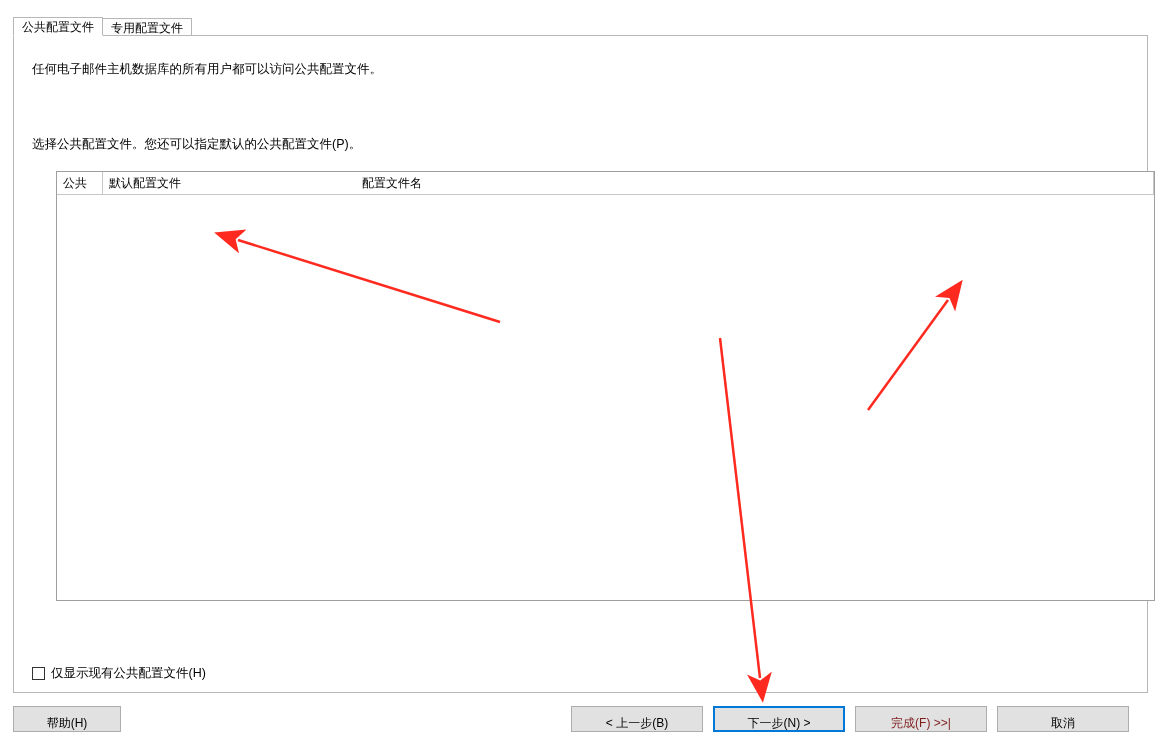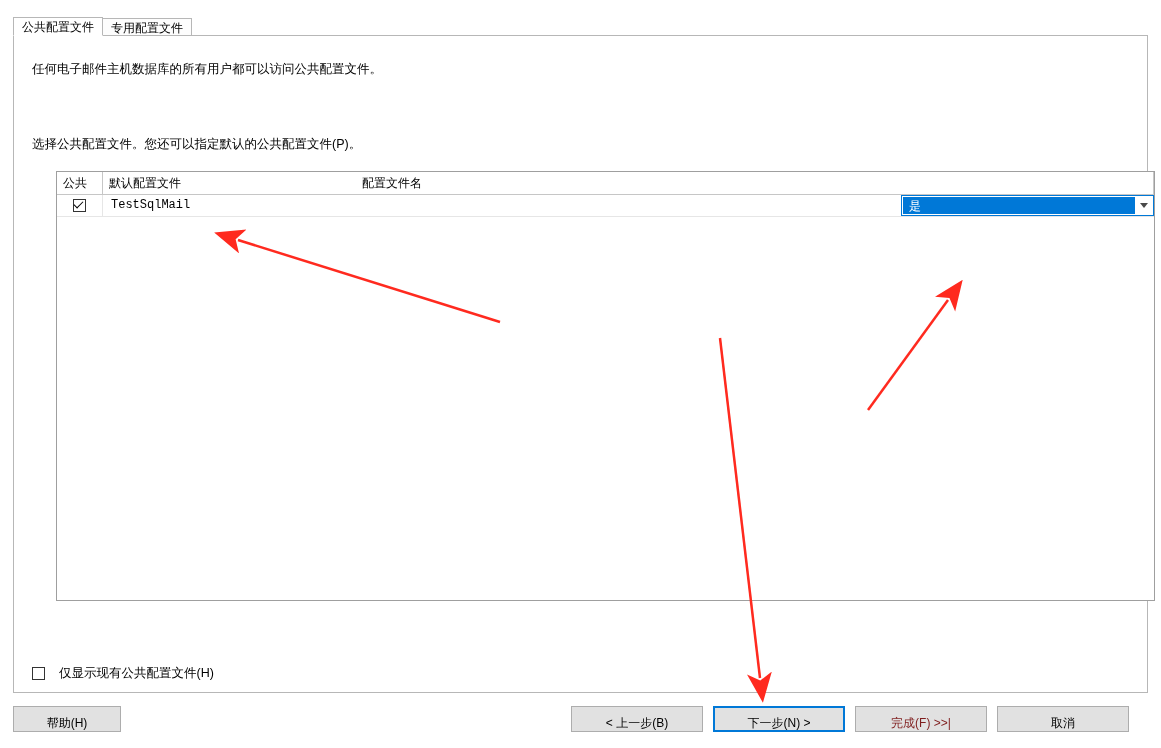--- a/index.html
+++ b/index.html
@@ -159,21 +159,21 @@
   }
   .combo-btn svg { display:block; }
 
   
   .only-existing {
     position: absolute;
     left: 18px;
     top: 629px;
     display: flex;
     align-items: center;
-    gap: 14px;
+    gap: 6px;
     font-size: 12.5px;
   }
   .only-existing .box {
     width: 13px; height: 13px;
     border: 1px solid #333;
     background: #fff;
   }
 
   
   .button-bar {
@@ -233,36 +233,20 @@
     <div class="desc1">任何电子邮件主机数据库的所有用户都可以访问公共配置文件。</div>
     <div class="desc2">选择公共配置文件。您还可以指定默认的公共配置文件(P)。</div>
 
     <div class="grid">
       <div class="grid-header">
         <div class="gh-cell gh-public">公共</div>
         <div class="gh-cell gh-default">默认配置文件</div>
         <div class="gh-cell gh-name">配置文件名</div>
       </div>
 
-      <div class="grid-row">
-        <div class="gr-public">
-          <div class="row-checkbox checked"></div>
-        </div>
-        <div class="gr-name">TestSqlMail</div>
-        <div class="gr-default">
-          <div class="combo">
-            <div class="combo-value">是</div>
-            <div class="combo-btn">
-              <svg width="8" height="5" viewBox="0 0 8 5">
-                <path d="M0 0 L8 0 L4 5 Z" fill="#4a4a4a"></path>
-              </svg>
-            </div>
-          </div>
-        </div>
-      </div>
     </div>
 
     <label class="only-existing">
       <span class="box"></span>
       <span>仅显示现有公共配置文件(H)</span>
     </label>
   </div>
 
   <div class="button-bar">
     <button class="btn btn-help">帮助(H)</button>

